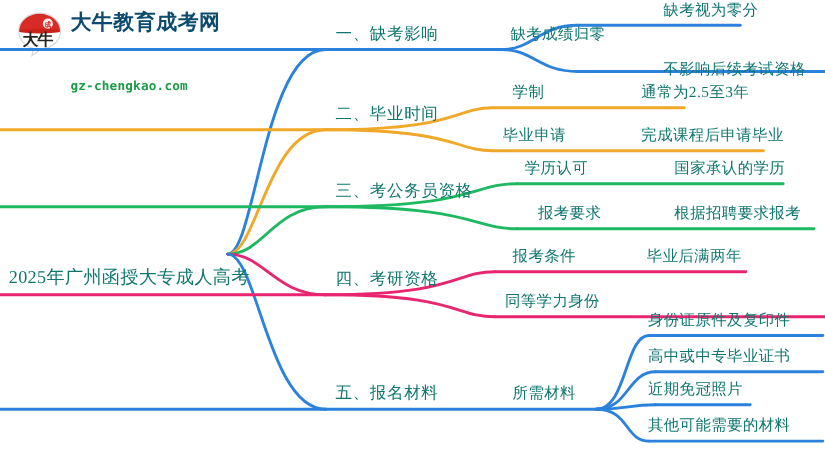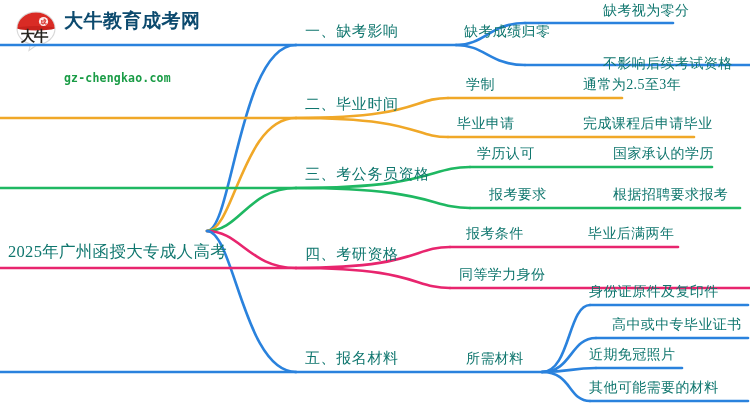--- a/index.html
+++ b/index.html
@@ -129,17 +129,17 @@
   <div class="node lvl3" style="left:613px;top:188px;">根据招聘要求报考</div>
 
   <div class="node lvl1" style="left:305px;top:247px;">四、考研资格</div>
   <div class="node lvl2" style="left:466px;top:227px;">报考条件</div>
   <div class="node lvl3" style="left:588px;top:227px;">毕业后满两年</div>
   <div class="node lvl2" style="left:459px;top:268px;">同等学力身份</div>
 
   <div class="node lvl1" style="left:305px;top:351px;">五、报名材料</div>
   <div class="node lvl2" style="left:466px;top:352px;">所需材料</div>
   <div class="node lvl3" style="left:589px;top:285px;text-align:center;">身份证原件及复印件</div>
-  <div class="node lvl3" style="left:589px;top:318px;margin-left:23px;">高中或中专毕业证书</div>
+  <div class="node lvl3" style="left:589px;top:318px;">高中或中专毕业证书</div>
   <div class="node lvl3" style="left:589px;top:348px;text-align:center;">近期免冠照片</div>
   <div class="node lvl3" style="left:589px;top:381px;">其他可能需要的材料</div>
 
 </div>
 
 </body></html>

